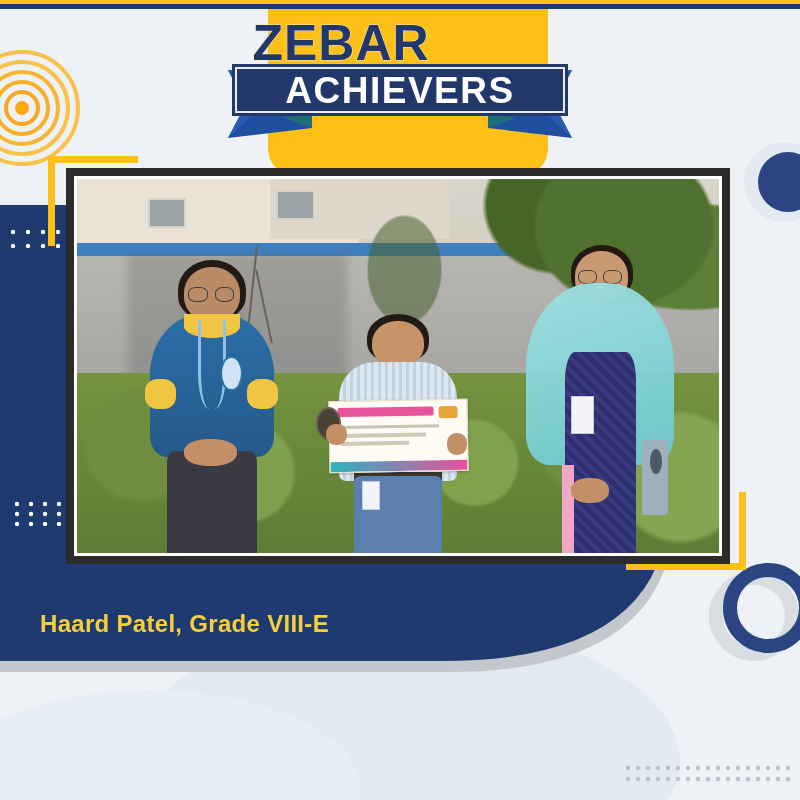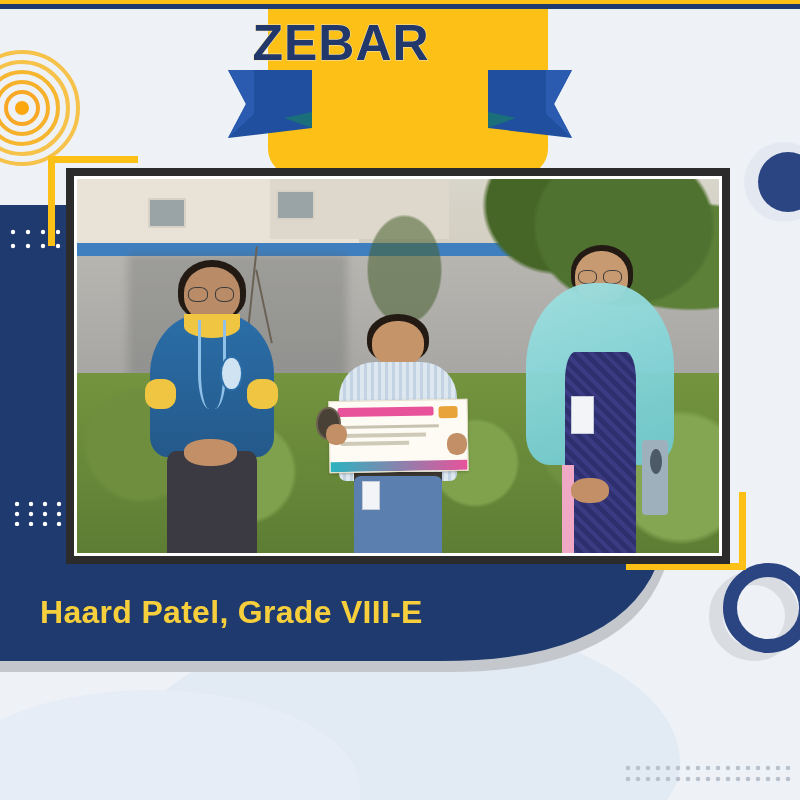--- a/index.html
+++ b/index.html
@@ -172,22 +172,22 @@
   .p3-kurta { position:absolute; left:26%; top:36%; width:48%; height:64%;
     background:repeating-linear-gradient(45deg,#2e2f6e 0 5px,#3a3b82 5px 9px); border-radius:14% 14% 0 0; }
   .p3-pink { position:absolute; left:24%; top:72%; width:8%; height:28%; background:#f0a9c4; }
   .badge3 { position:absolute; left:30%; top:50%; width:16%; height:12%; background:#f2f4f8; border:1px solid #c5cbd6; }
   .phone { position:absolute; right:4%; top:64%; width:18%; height:24%; background:#9fb0bd; border-radius:4px; }
   .phone-cam { position:absolute; right:8%; top:67%; width:8%; height:8%; background:#4c5a66; border-radius:50%; }
   .hand { position:absolute; background:#c28f66; border-radius:45%; }
 
   
   .name-cap {
-    position:absolute; left:40px; top:594px; z-index:12;
-    font-size:32px; font-weight:bold; color:#f7cf3d; letter-spacing:.3px;
+    position:absolute; left:40px; top:610px; z-index:12;
+    font-size:24px; font-weight:bold; color:#f7cf3d; letter-spacing:.3px;
   }
 
   
   .dots { position:absolute; z-index:4; }
   .dots-1 { left:10px; top:228px; }
   .dots-2 { left:14px; top:500px; }
   .dots-3 { left:624px; top:764px; z-index:2; }
 
   
   .circ-tr { position:absolute; right:-26px; top:140px; z-index:2; }
@@ -404,17 +404,20 @@
   <div class="tail tail-right">
     <svg width="84" height="84" viewBox="0 0 84 84" style="transform:scaleX(-1);">
       <path d="M0,8 L84,8 L84,66 L0,76 L18,42 Z" fill="#1f4f9e"></path>
       <path d="M56,56 L84,50 L84,66 Z" fill="#1b6f7a"></path>
       <path d="M0,8 L26,8 L26,52 L0,76 L18,42 Z" fill="#2a5bb0"></path>
     </svg>
   </div>
 
   <div class="zebar">ZEBAR</div>
 
+  <div class="ach-bar">
+    <span class="ach-text">ACHIEVERS</span>
+  </div>
 
   <div class="name-cap">Haard Patel, Grade VIII-E</div>
 
 
 </div>
 
 </body></html>

